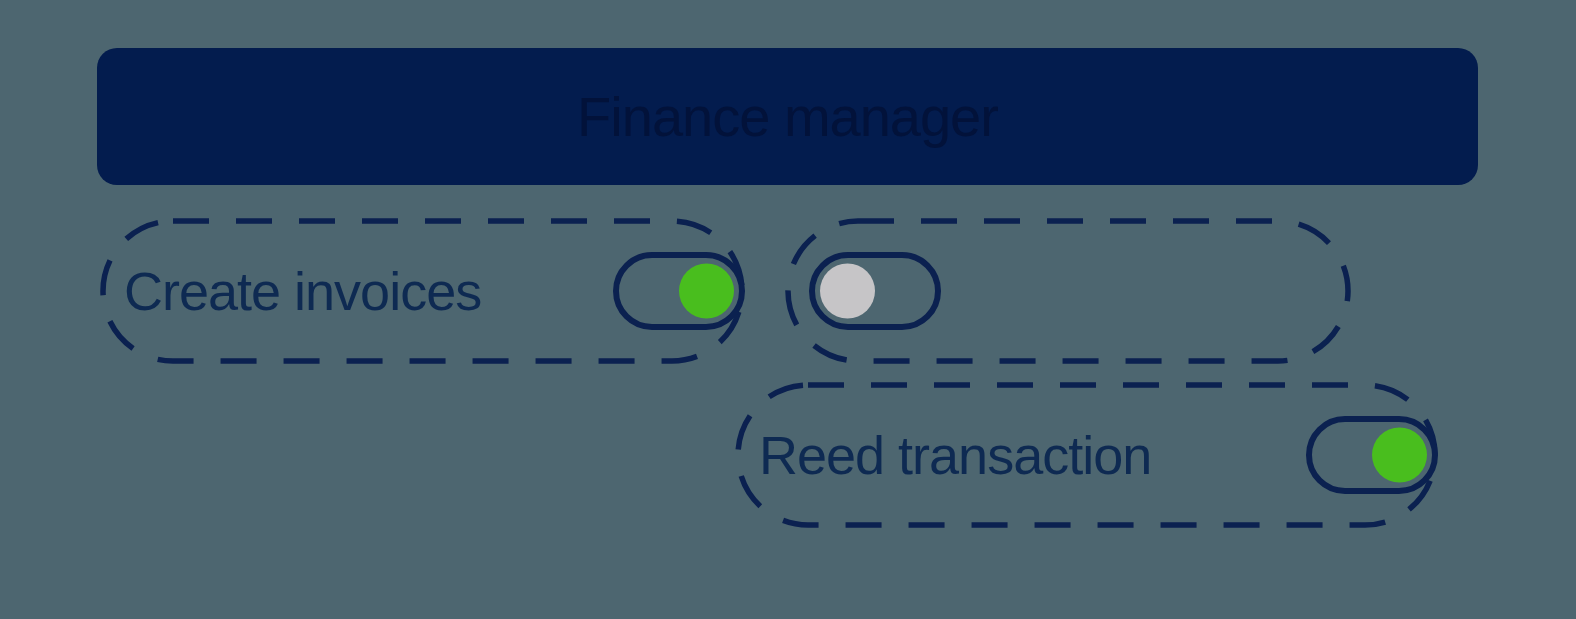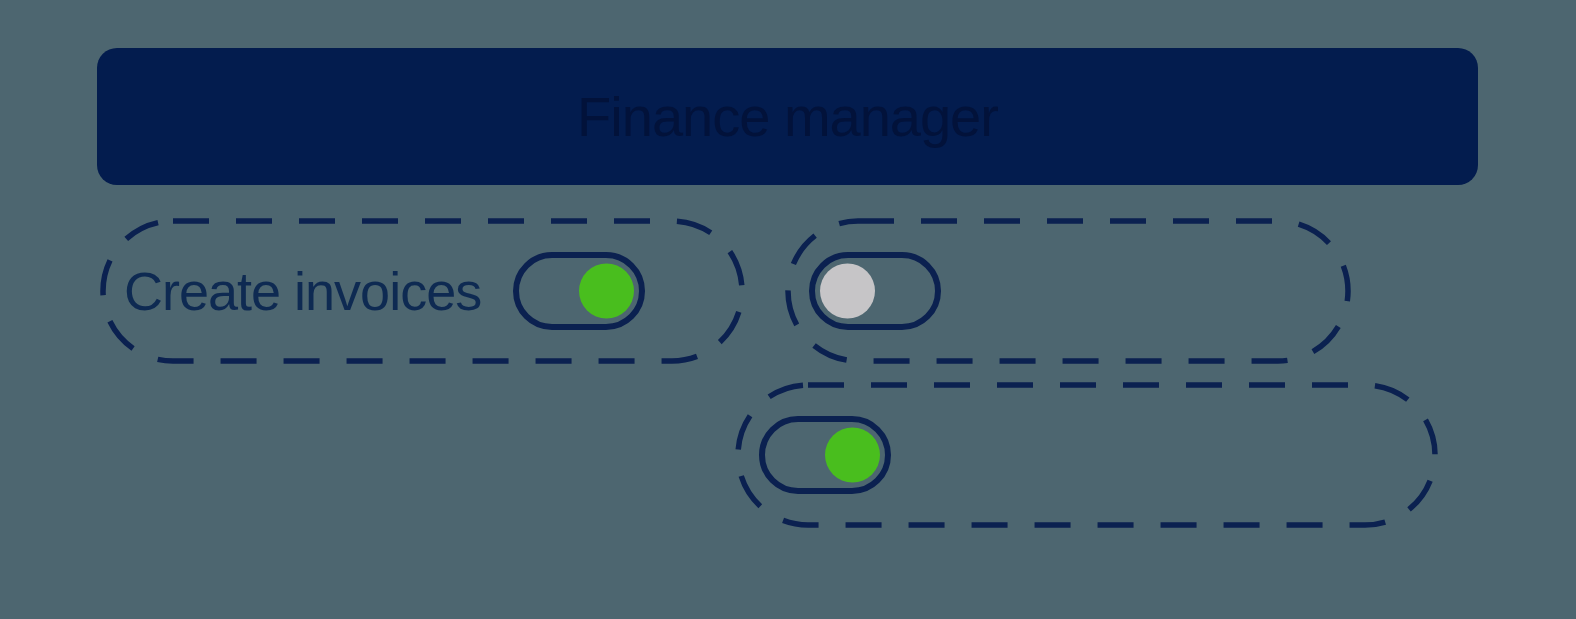--- a/index.html
+++ b/index.html
@@ -35,21 +35,21 @@
     font-weight: 500;
     letter-spacing: -1px;
   }
 
   
   .pill {
     position: absolute;
     height: 146px;
     display: flex;
     align-items: center;
-    justify-content: flex-start;
+    justify-content: space-between;
     gap: 32px;
     padding-left: 24px;
   }
   .pill .dash {
     position: absolute;
     inset: 0;
     width: 100%; height: 100%;
     overflow: visible;
     pointer-events: none;
   }
@@ -118,18 +118,19 @@
     <span class="switch state-off">
       <span class="knob"></span>
     </span>
   </section>
 
 
   <section class="pill p4">
     <svg class="dash">
         <rect x="3" y="3" width="697" height="140" rx="70"></rect>
       </svg>
+    <span class="label">Reed transaction</span>
     <span class="switch state-on">
       <span class="knob"></span>
     </span>
   </section>
 
 </div>
 
 </body></html>

